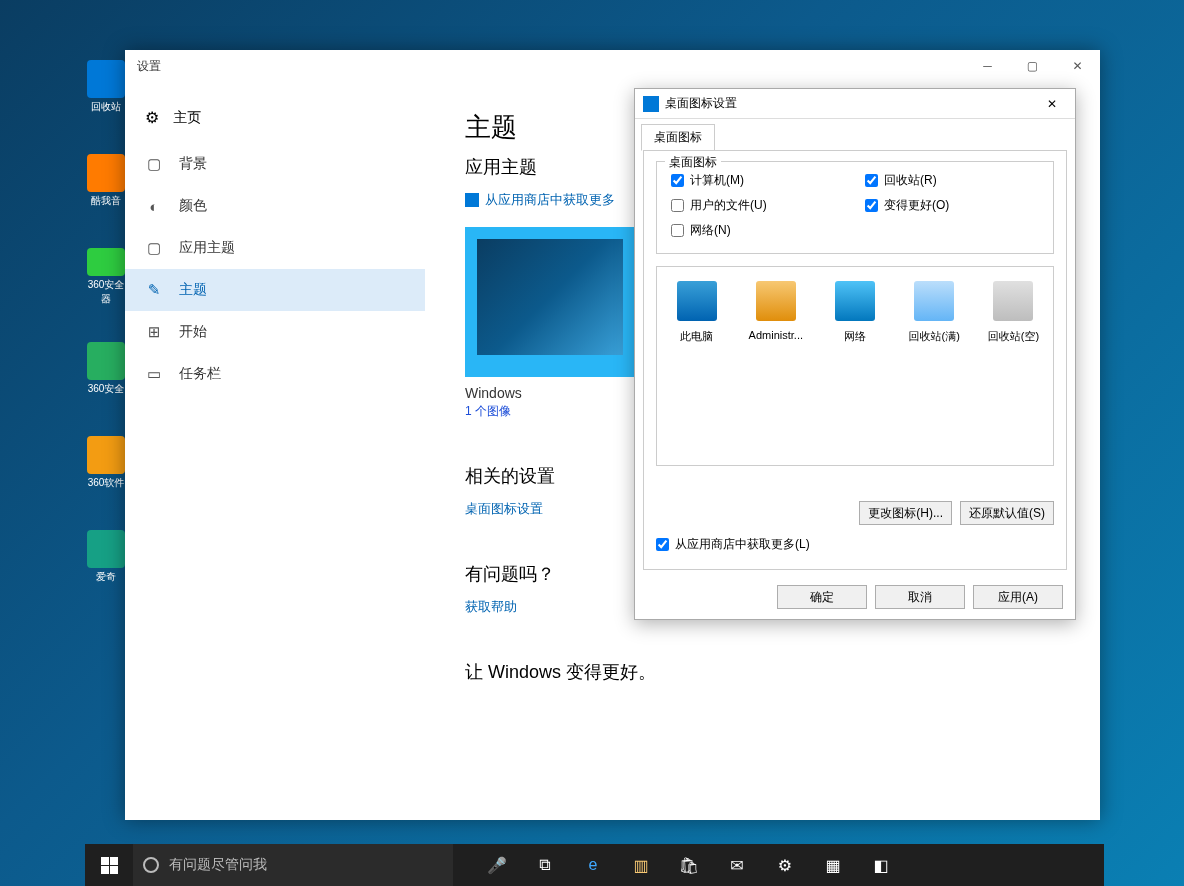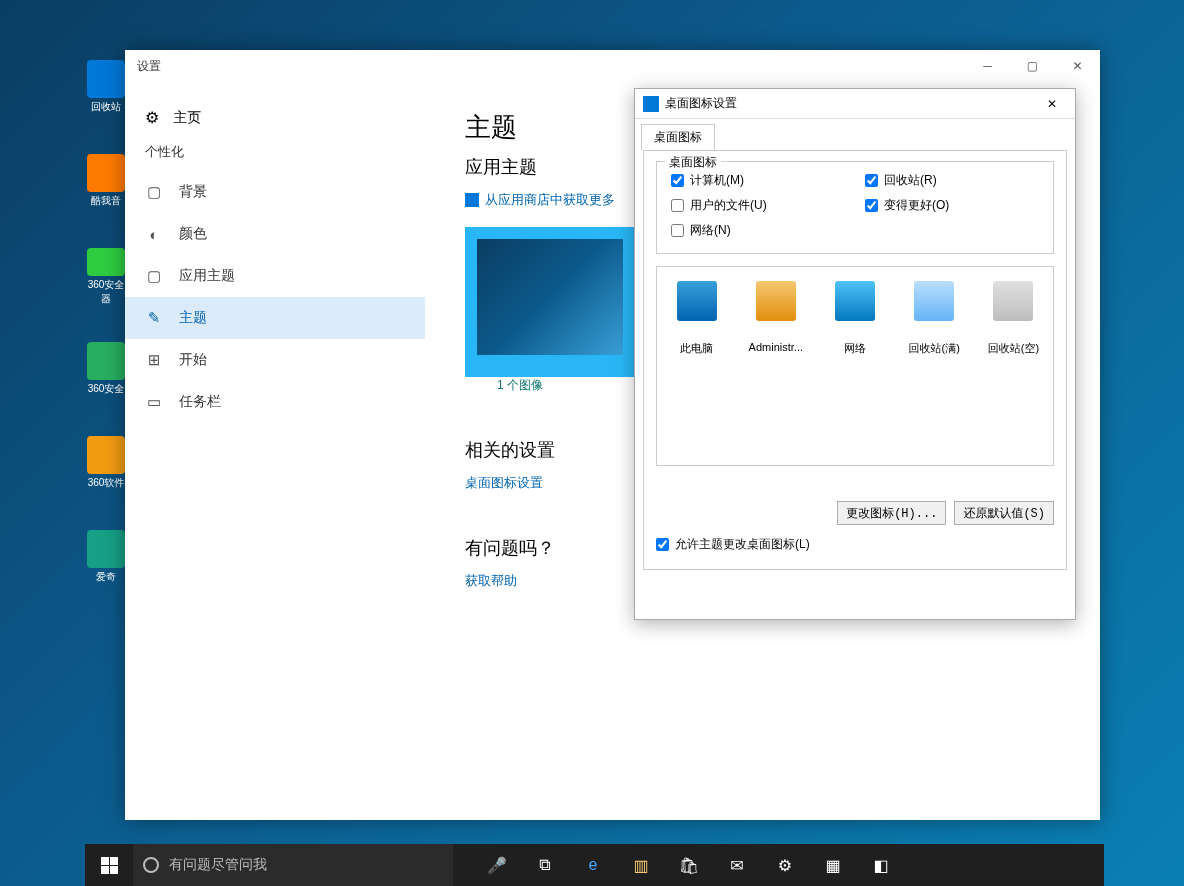--- a/index.html
+++ b/index.html
@@ -33,48 +33,48 @@
 .nav-ico { width: 18px; text-align: center; font-size: 15px; color: #555; }
 
 .main { flex: 1; padding: 28px 40px; overflow: auto; }
 .main h1 { font-weight: 300; font-size: 26px; margin-bottom: 10px; }
 .main h2 { font-weight: 400; font-size: 18px; margin-bottom: 12px; }
 .store-link { color: #0063b1; font-size: 13px; cursor: pointer; display: inline-flex; align-items: center; gap: 6px; margin-bottom: 18px; }
 .store-icon { width: 14px; height: 14px; background: #0078d7; display: inline-block; }
 .theme-tile { width: 170px; cursor: pointer; }
 .theme-thumb { width: 170px; height: 150px; background: linear-gradient(135deg,#0a3d62,#0c5a8c 50%,#39a0d8); border: 12px solid #29b6f6; border-bottom-width: 22px; }
 .theme-name { padding: 8px 0 2px; font-size: 14px; color: #333; }
-.theme-sub { font-size: 12px; color: #0f766e; margin-left: 32px; }
+.theme-sub { font-size: 12px; color: #1d4ed8; }
 .section { margin-top: 44px; }
 .section h3 { font-weight: 400; font-size: 18px; margin-bottom: 12px; }
 .link { color: #0063b1; font-size: 13px; cursor: pointer; }
 
 
 .dialog { position: absolute; left: 634px; top: 88px; width: 442px; height: 532px; background: #fff; border: 1px solid #aaa; box-shadow: 0 4px 18px rgba(0,0,0,.3); }
 .dlg-title { height: 30px; display: flex; align-items: center; padding: 0 8px; font-size: 12px; background: #fff; border-bottom: 1px solid #ddd; }
 .dlg-title .ico { width: 16px; height: 16px; background: #0078d7; margin-right: 6px; }
 .dlg-close { margin-left: auto; width: 30px; text-align: center; cursor: pointer; }
 .dlg-tabs { display: flex; padding: 4px 6px 0; }
 .dlg-tab { border: 1px solid #ccc; border-bottom: 1px solid #fff; background: #fff; padding: 4px 12px; font-size: 12px; position: relative; top: 1px; }
 .dlg-panel { margin: 0 8px 8px; border: 1px solid #ccc; padding: 10px 12px; height: 420px; position: relative; }
 .fieldset { border: 1px solid #ccc; padding: 10px 14px 14px; position: relative; }
 .fieldset .legend { position: absolute; top: -8px; left: 8px; background: #fff; padding: 0 4px; font-size: 12px; }
 .chk-grid { display: grid; grid-template-columns: 1fr 1fr; gap: 8px 20px; }
 .chk { font-size: 12px; display: flex; align-items: center; gap: 6px; cursor: pointer; }
 .chk input { width: 13px; height: 13px; }
 .icon-row { border: 1px solid #ccc; margin-top: 12px; height: 200px; padding: 14px 6px; display: flex; gap: 12px; align-items: flex-start; }
-.drow-item { width: 72px; display: flex; flex-direction: column; align-items: center; font-size: 11px; text-align: center; gap: 20px; cursor: pointer; }
+.drow-item { width: 72px; display: flex; flex-direction: column; align-items: center; font-size: 11px; text-align: center; gap: 8px; cursor: pointer; }
 .drow-item .ic { width: 40px; height: 40px; border-radius: 3px; }
 .ic-pc { background: linear-gradient(#39a0d8,#0063b1); }
 .ic-user { background: linear-gradient(#f7c873,#e08e0b); }
 .ic-net { background: linear-gradient(#4fc3f7,#0277bd); }
 .ic-bin1 { background: linear-gradient(#bbdefb,#64b5f6); }
 .ic-bin2 { background: linear-gradient(#e0e0e0,#bdbdbd); }
 .btn-row { position: absolute; right: 12px; bottom: 44px; display: flex; gap: 8px; }
-.winbtn { min-width: 90px; height: 24px; font-size: 12px; border: 1px solid #adadad; background: #f0f0f0; cursor: pointer; padding: 0 8px; font-family: Liberation Mono, monospace; }
+.winbtn { min-width: 90px; height: 24px; font-size: 12px; border: 1px solid #adadad; background: #f0f0f0; cursor: pointer; padding: 0 8px; }
 .allow-chk { position: absolute; left: 12px; bottom: 16px; font-size: 12px; display: flex; align-items: center; gap: 6px; }
 .dlg-footer { position: absolute; right: 12px; bottom: 10px; display: flex; gap: 8px; }
 
 
 .taskbar { position: absolute; left: 85px; right: 80px; bottom: 0; height: 42px; background: #1f1f1f; display: flex; align-items: center; }
 .tb-start { width: 48px; height: 100%; display: flex; align-items: center; justify-content: center; cursor: pointer; }
 .winlogo { display: grid; grid-template-columns: 8px 8px; grid-template-rows: 8px 8px; gap: 1px; }
 .winlogo span { background: #fff; }
 .tb-search { flex: 0 0 320px; height: 100%; background: #2b2b2b; display: flex; align-items: center; padding: 0 10px; color: #bbb; font-size: 14px; gap: 10px; cursor: text; }
 .tb-search .circ { width: 16px; height: 16px; border: 2px solid #bbb; border-radius: 50%; }
@@ -119,21 +119,20 @@
         <div>▢</div>
         <div class="close">✕</div>
       </div>
     </div>
     <div class="settings-body">
       <div class="sidebar">
         <div class="home-row">
           <span class="gear-icon">⚙</span>
           <span>主页</span>
         </div>
-        <div class="section-label">个性化</div>
         <div class="nav-item">
             <span class="nav-ico">▢</span>
             <span>背景</span>
           </div>
         <div class="nav-item">
             <span class="nav-ico">◐</span>
             <span>颜色</span>
           </div>
         <div class="nav-item">
             <span class="nav-ico">▢</span>
@@ -154,31 +153,33 @@
       </div>
       <div class="main">
         <h1>主题</h1>
         <h2>应用主题</h2>
         <div class="store-link">
           <span class="store-icon"></span>
           <span>从应用商店中获取更多</span>
         </div>
         <div class="theme-tile">
           <div class="theme-thumb"></div>
+          <div class="theme-name">Windows</div>
           <div class="theme-sub">1 个图像</div>
         </div>
         <div class="section">
           <h3>相关的设置</h3>
           <div class="link">桌面图标设置</div>
         </div>
         <div class="section">
           <h3>有问题吗？</h3>
           <div class="link">获取帮助</div>
         </div>
         <div class="section">
+          <h3>让 Windows 变得更好。</h3>
         </div>
       </div>
     </div>
   </div>
 
   <div class="dialog">
     <div class="dlg-title">
       <span class="ico"></span>
       <span>桌面图标设置</span>
       <span class="dlg-close">✕</span>
@@ -233,22 +234,27 @@
             <div class="ic ic-bin2"></div>
             <span>回收站(空)</span>
           </div>
       </div>
       <div class="btn-row">
         <button class="winbtn">更改图标(H)...</button>
         <button class="winbtn">还原默认值(S)</button>
       </div>
       <label class="allow-chk">
         <input type="checkbox" checked="" style="">
-          <span>允许主题更改桌面图标(L)</span>
+          <span>从应用商店中获取更多(L)</span>
       </label>
+    </div>
+    <div class="dlg-footer">
+      <button class="winbtn">确定</button>
+      <button class="winbtn">取消</button>
+      <button class="winbtn">应用(A)</button>
     </div>
   </div>
 
   <div class="taskbar">
     <div class="tb-start">
       <div class="winlogo">
           <span></span>
           <span></span>
           <span></span>
           <span></span>

